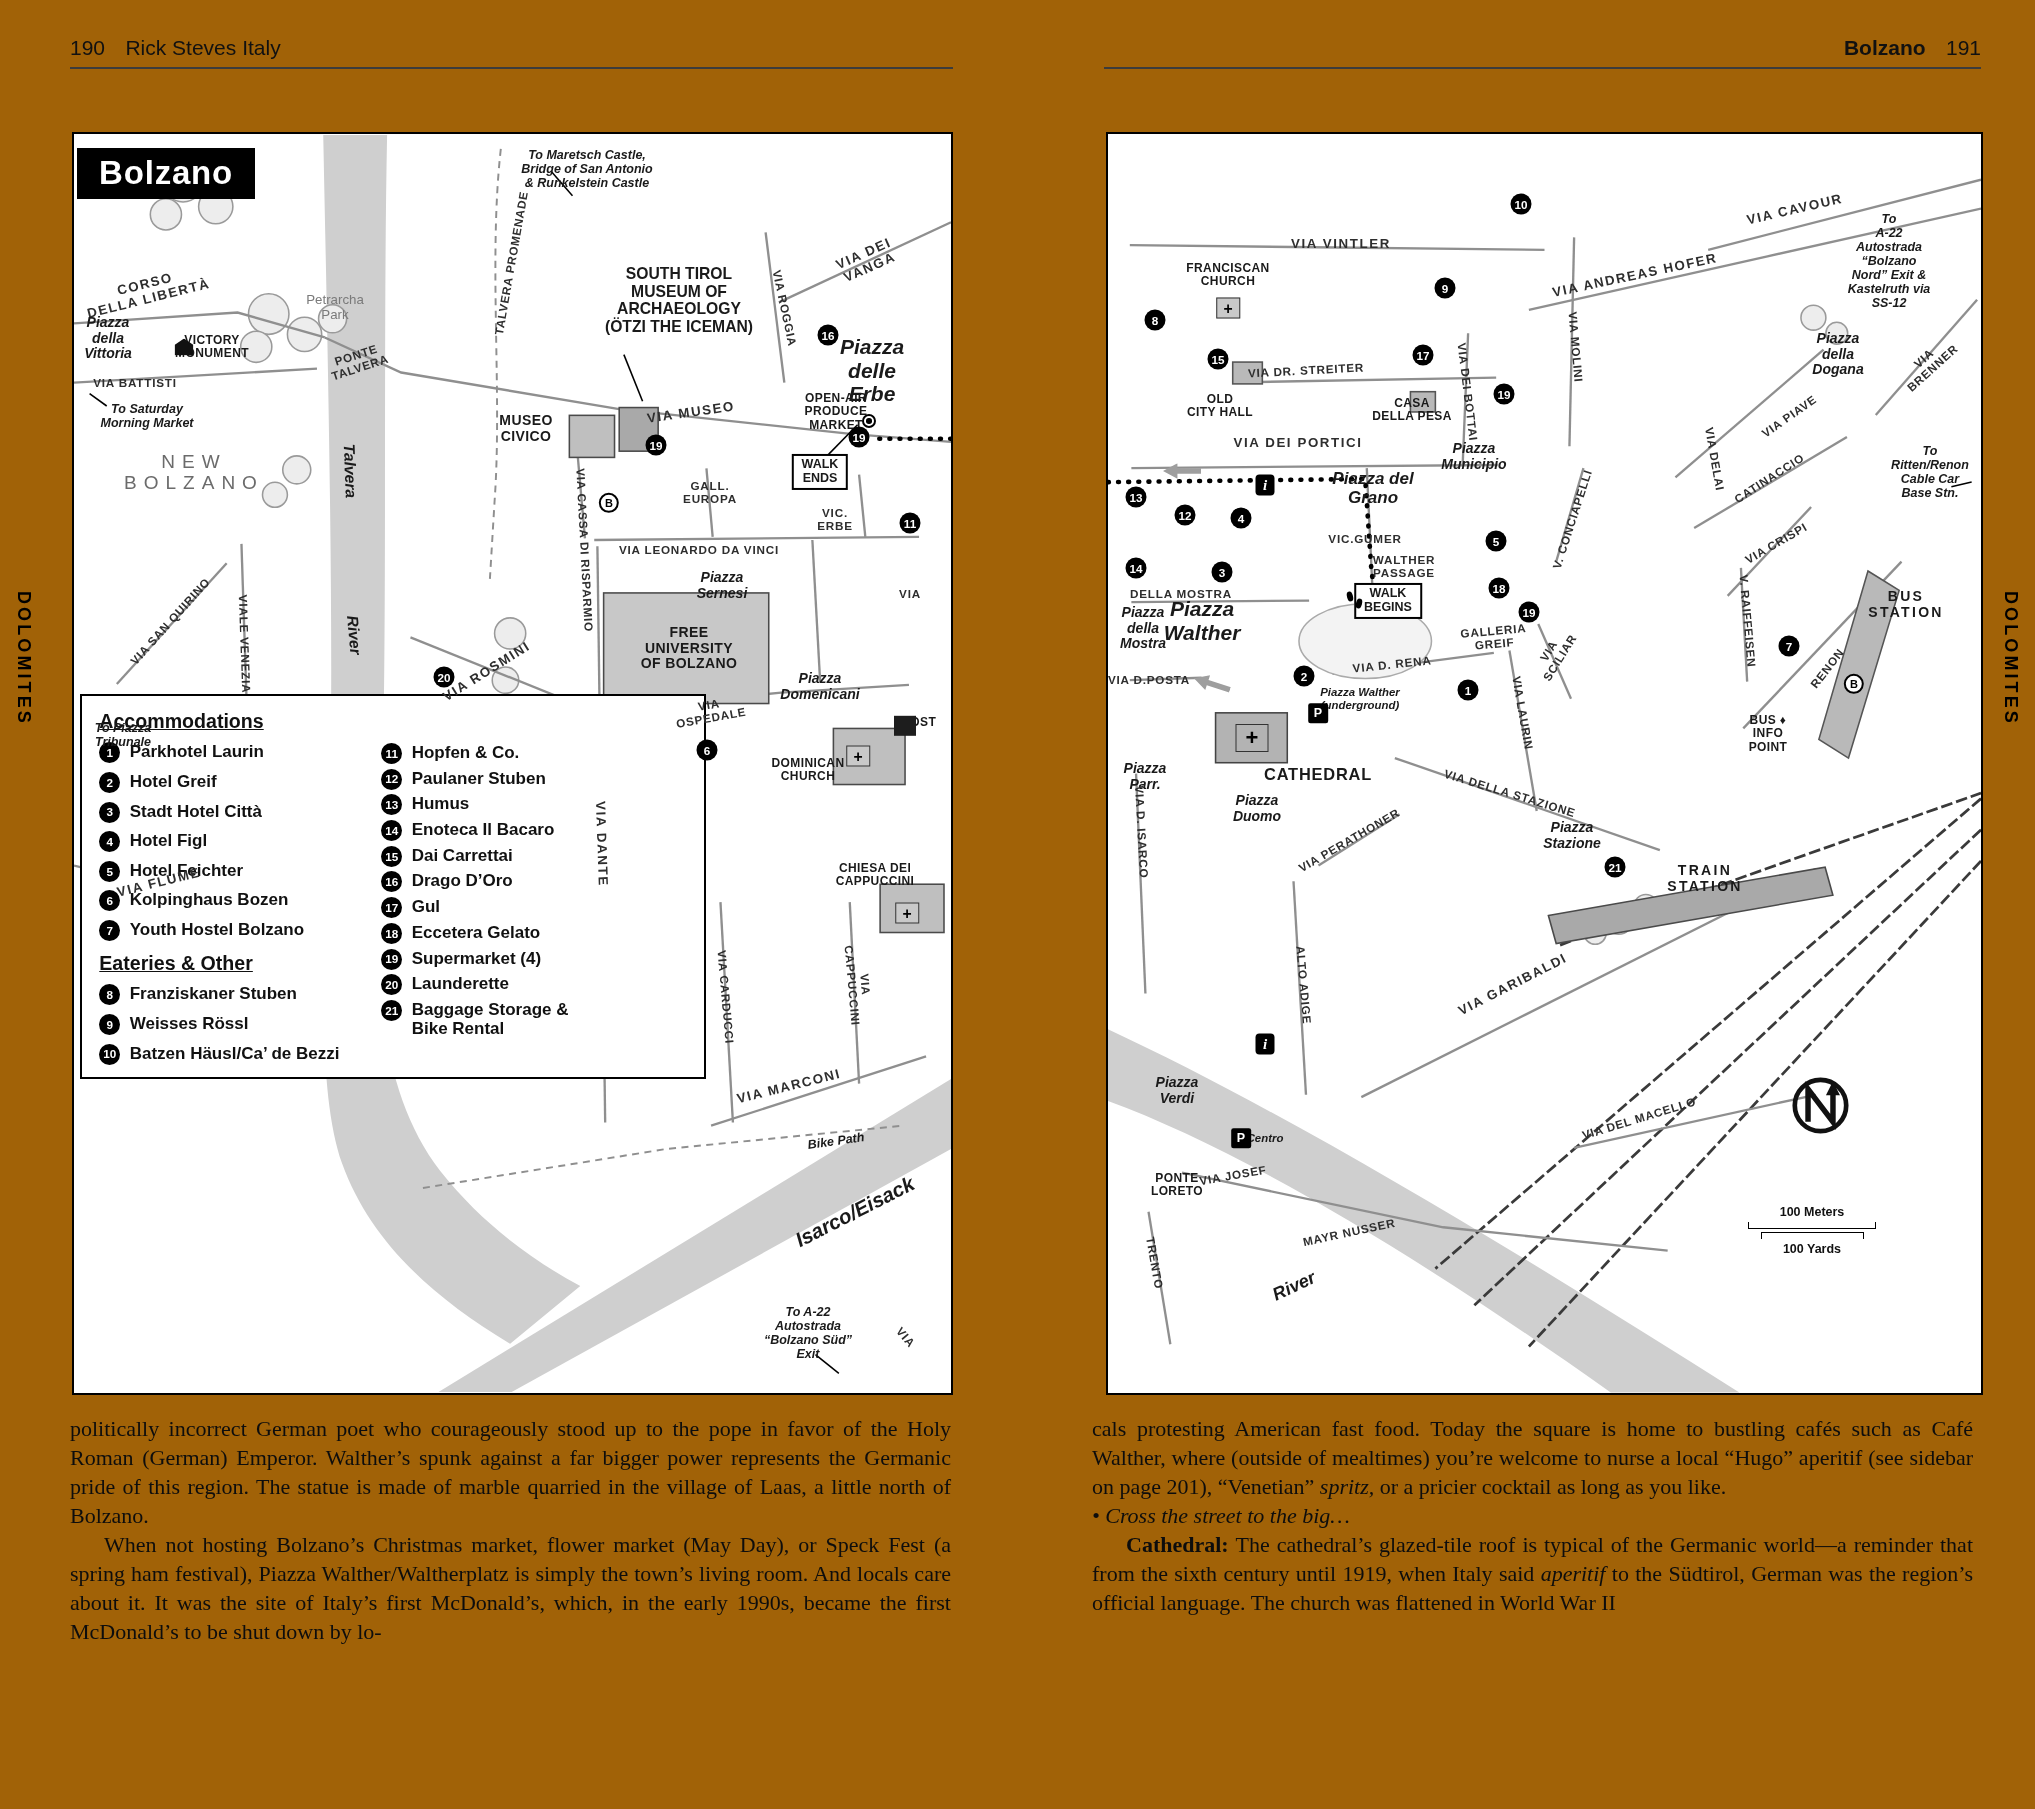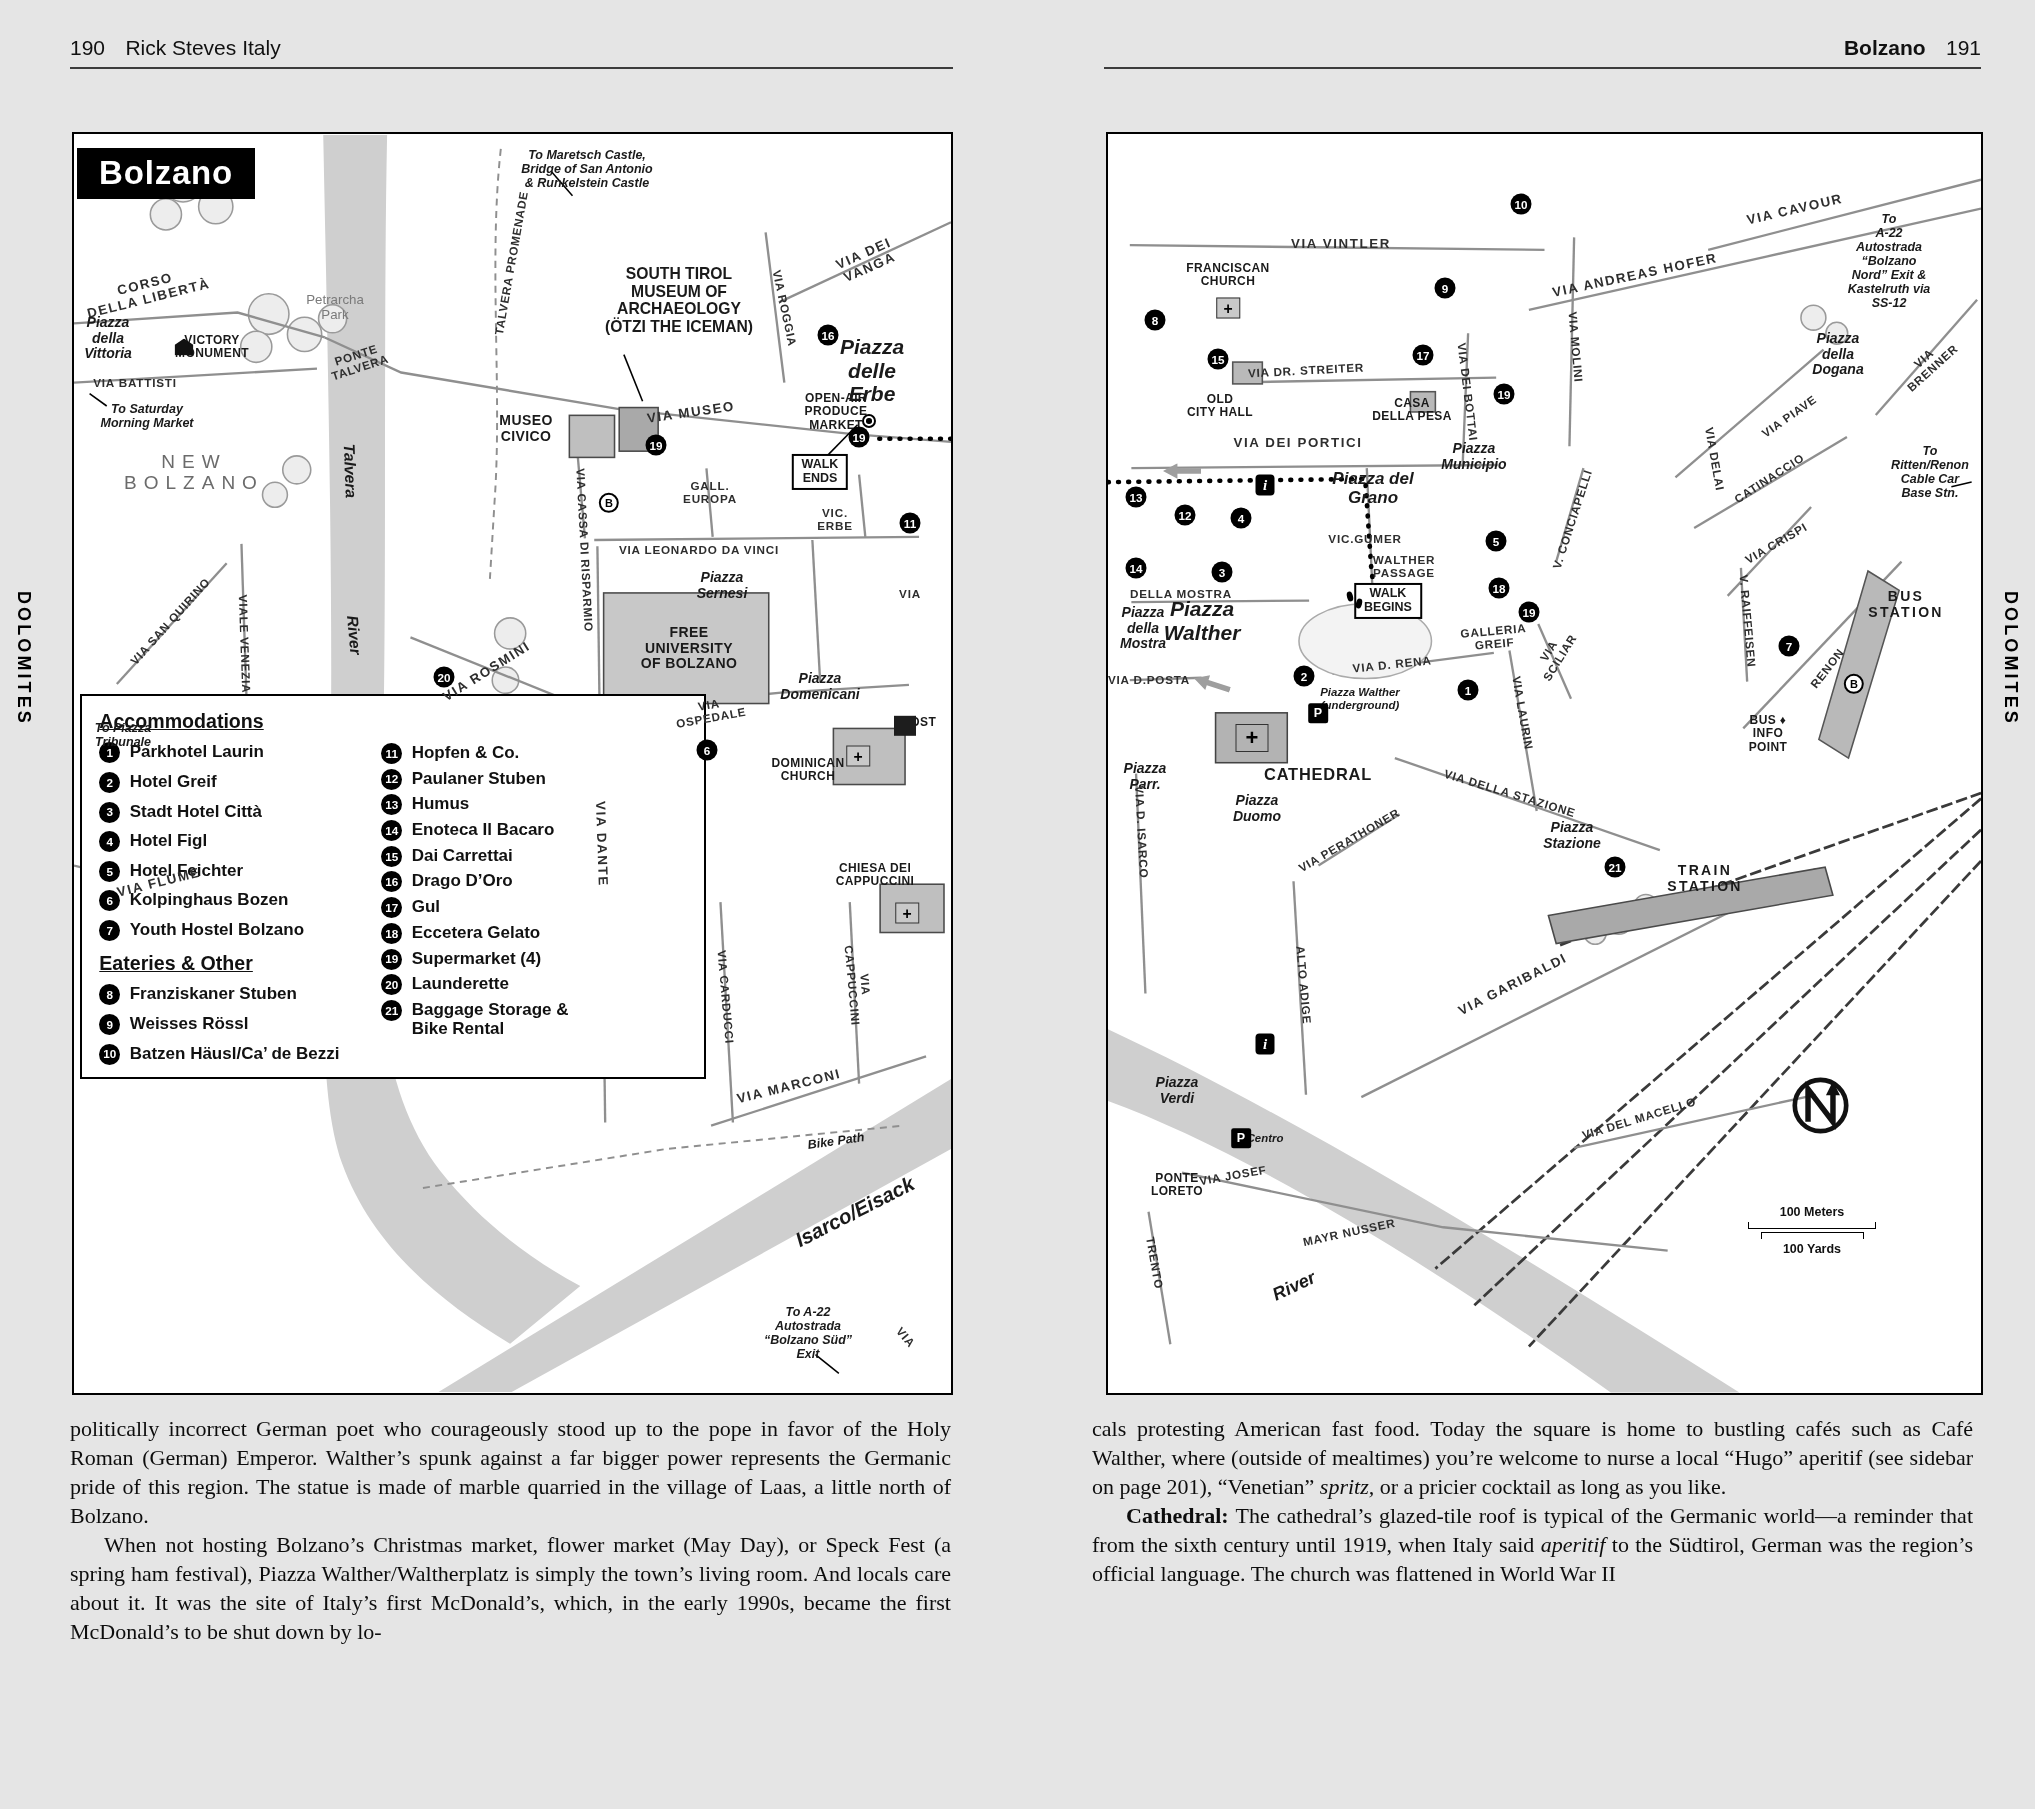--- a/index.html
+++ b/index.html
@@ -1,18 +1,18 @@
 <!DOCTYPE html>
 <html style="font-size:12.5px"><head>
 <meta charset="utf-8">
 <style>
 *{margin:0;padding:0;box-sizing:border-box}
 html,body{background:#fff}
 body{width:2035px;height:1809px;position:relative;font-family:"Liberation Sans",sans-serif;color:#111}
-.page{position:absolute;top:0;width:1018px;height:1809px;background:#e5e5e5}
+.page{position:absolute;top:0;width:1018px;height:1809px;background:#a16207}
 #page-left{left:0}
 #page-right{left:1018px}
 .pg-header{position:absolute;top:36px;font-size:21px;display:flex;align-items:baseline;gap:20.4px}
 .pg-header .bold{font-weight:bold}
 .rule{position:absolute;top:67px;height:1.6px;background:#3c3c3c}
 .side-tab{position:absolute;font-weight:bold;font-size:18px;letter-spacing:3.1px;writing-mode:vertical-rl;color:#000}
 .map{position:absolute;top:132px;border:2.3px solid #000;background:#fff;overflow:hidden}
 #map-left{left:72px;width:881px;height:1263px}
 #map-right{left:88px;width:877px;height:1263px}
 .mapsvg{position:absolute;left:0;top:0;width:100%;height:100%}
@@ -457,16 +457,17 @@
       <div class="sym sym-parking" style="left: 210px; top: 579px;">P</div>
       <div class="sym sym-parking" style="left: 133px; top: 1004px;">P</div>
       <div class="sym sym-circled-b" style="left: 746px; top: 550px;">B</div>
       <div class="sym sym-footsteps" style="left: 246px; top: 467px;"></div>
       <div class="sym sym-arrow" style="left: 74px; top: 337px;"></div>
       <div class="sym sym-arrow" style="left: 104px; top: 550px; transform: translate(-50%, -50%) rotate(18deg);"></div>
     </div>
 
   <div class="body-text" id="body-right">
       <p class="body-p"><span>cals protesting American fast food. Today the square is home to bustling cafés such as Café Walther, where (outside of mealtimes) you’re welcome to nurse a local “Hugo” aperitif (see sidebar on page 201), “Venetian” </span><span style="font-style: italic;">spritz,</span><span> or a pricier cocktail as long as you like.</span></p>
+      <p class="body-p"><span style="font-style: italic;">• Cross the street to the big…</span></p>
       <p class="body-p indent"><span style="font-weight: bold;">Cathedral: </span><span>The cathedral’s glazed-tile roof is typical of the Germanic world—a reminder that from the sixth century until 1919, when Italy said </span><span style="font-style: italic;">aperitif</span><span> to the Südtirol, German was the re­gion’s official language. The church was flattened in World War II</span></p>
     </div>
 </div>
 
 
 </body></html>

